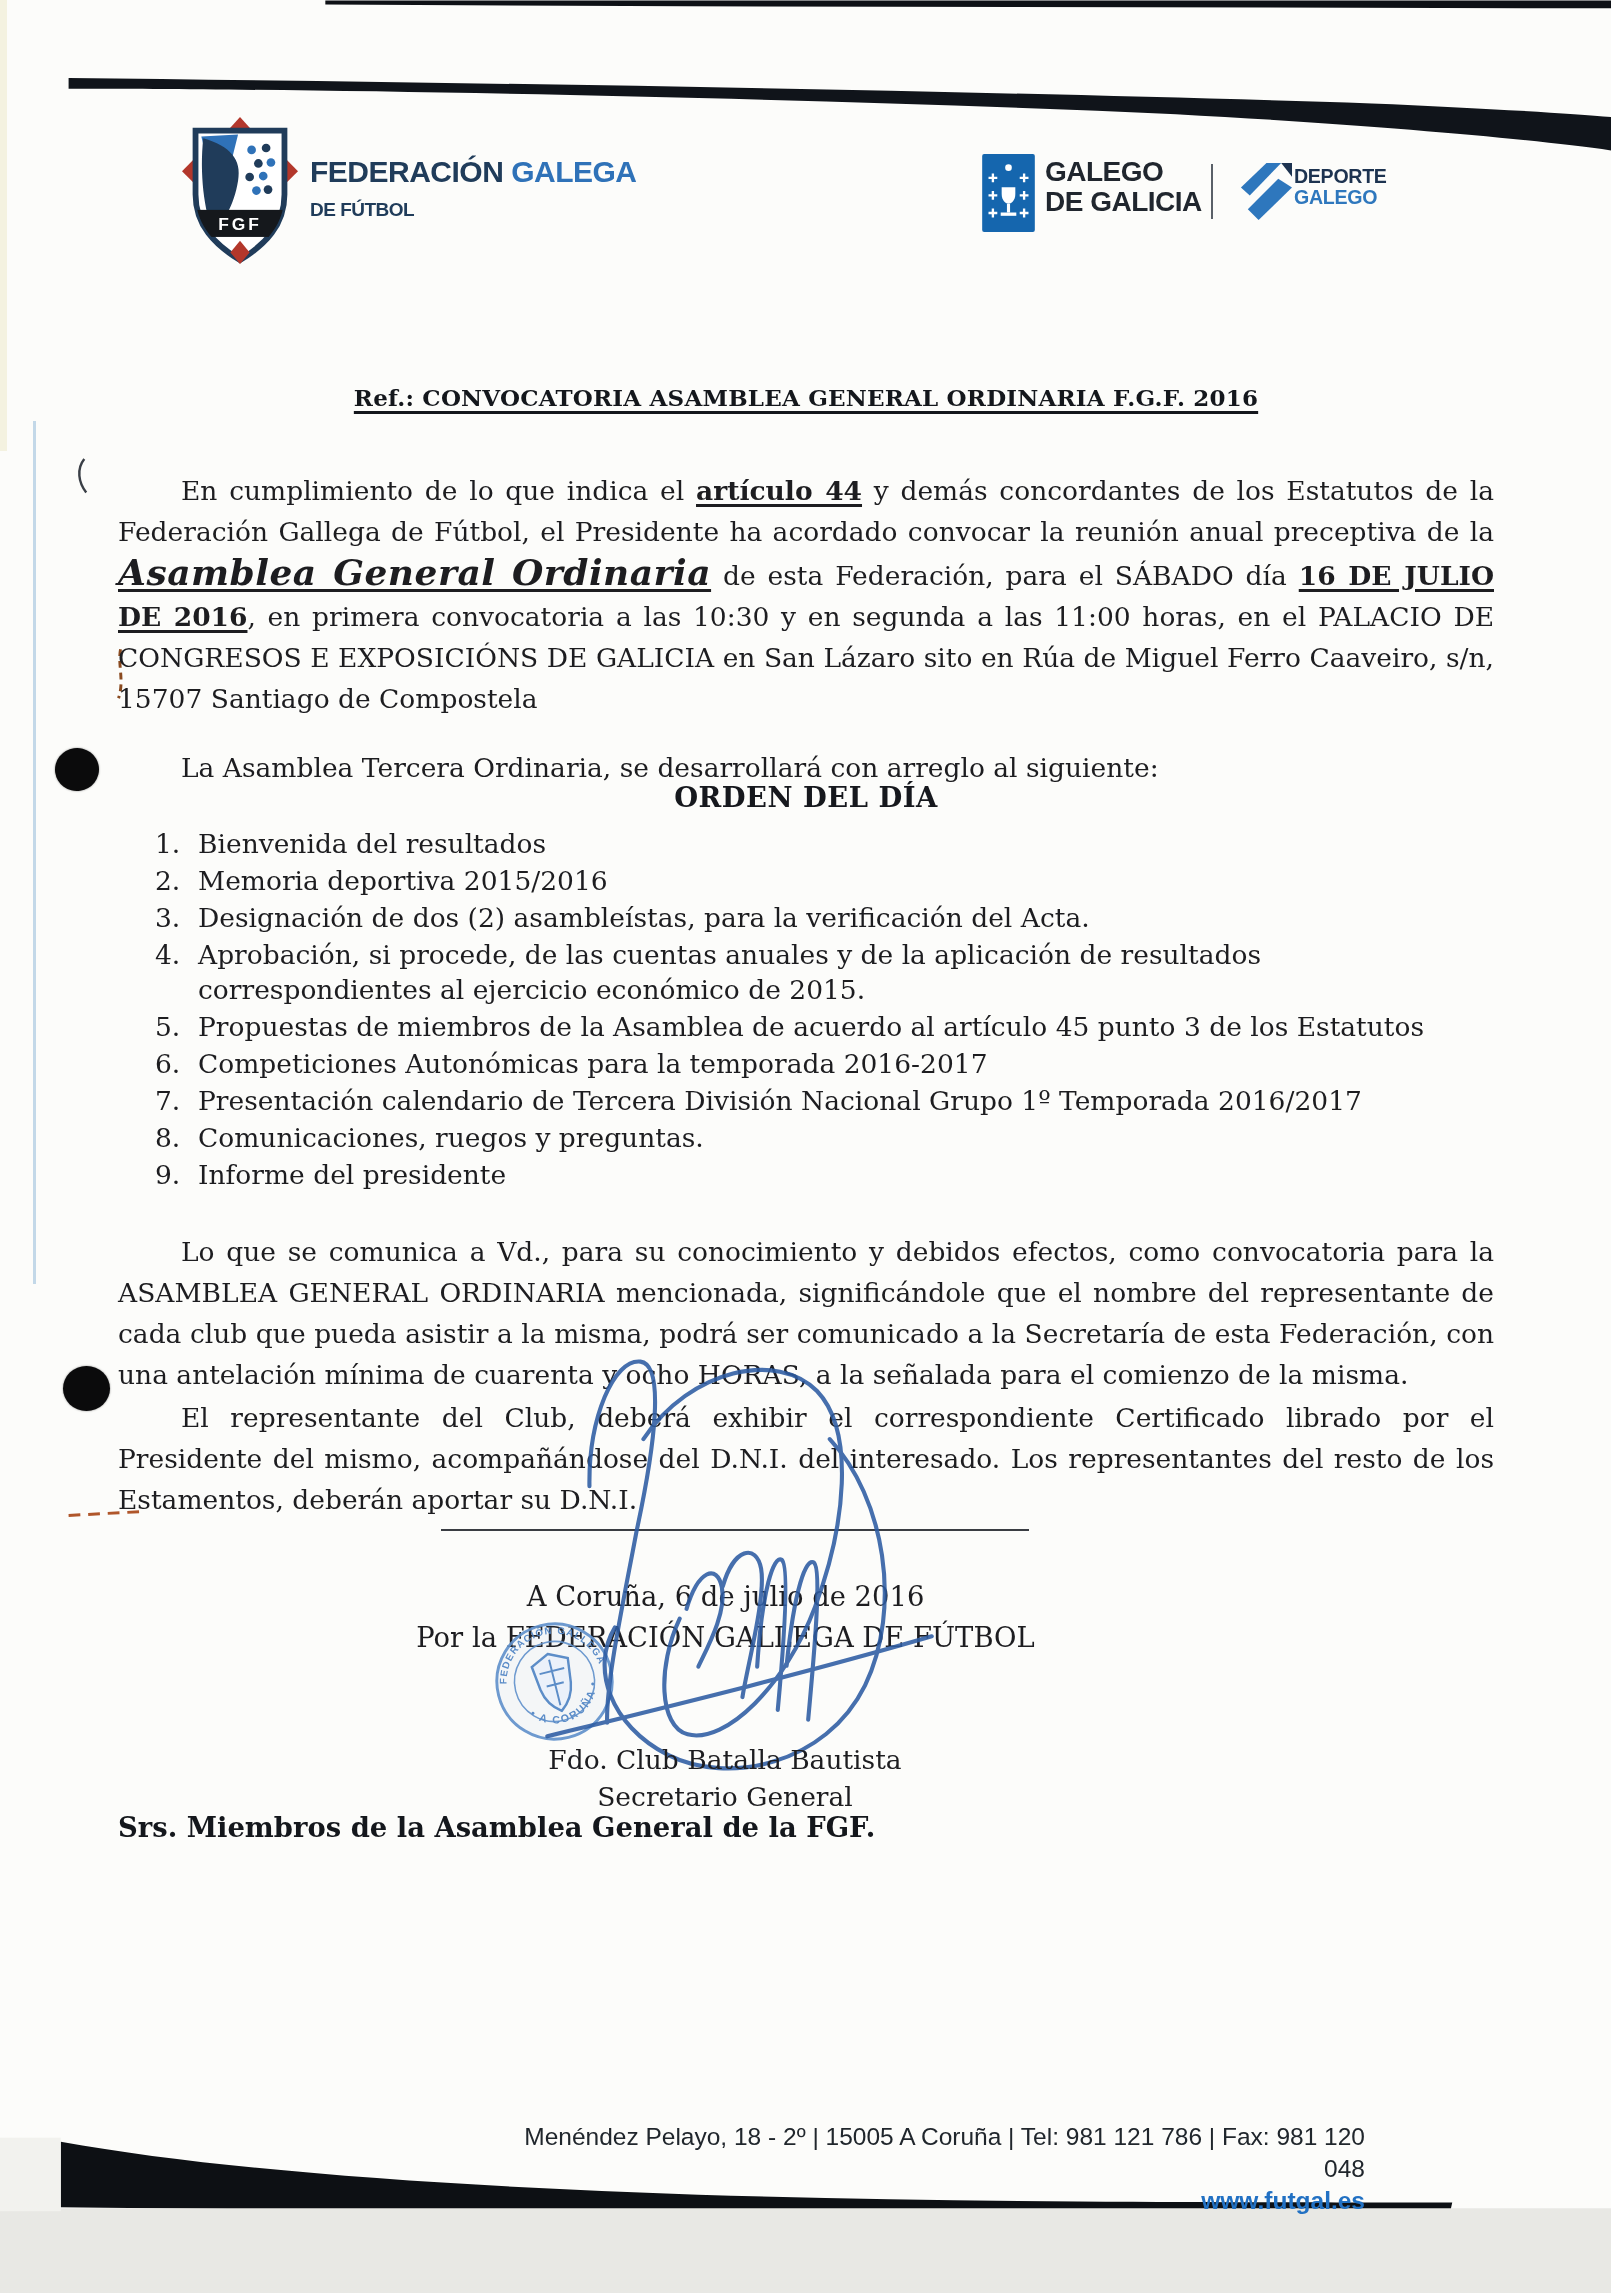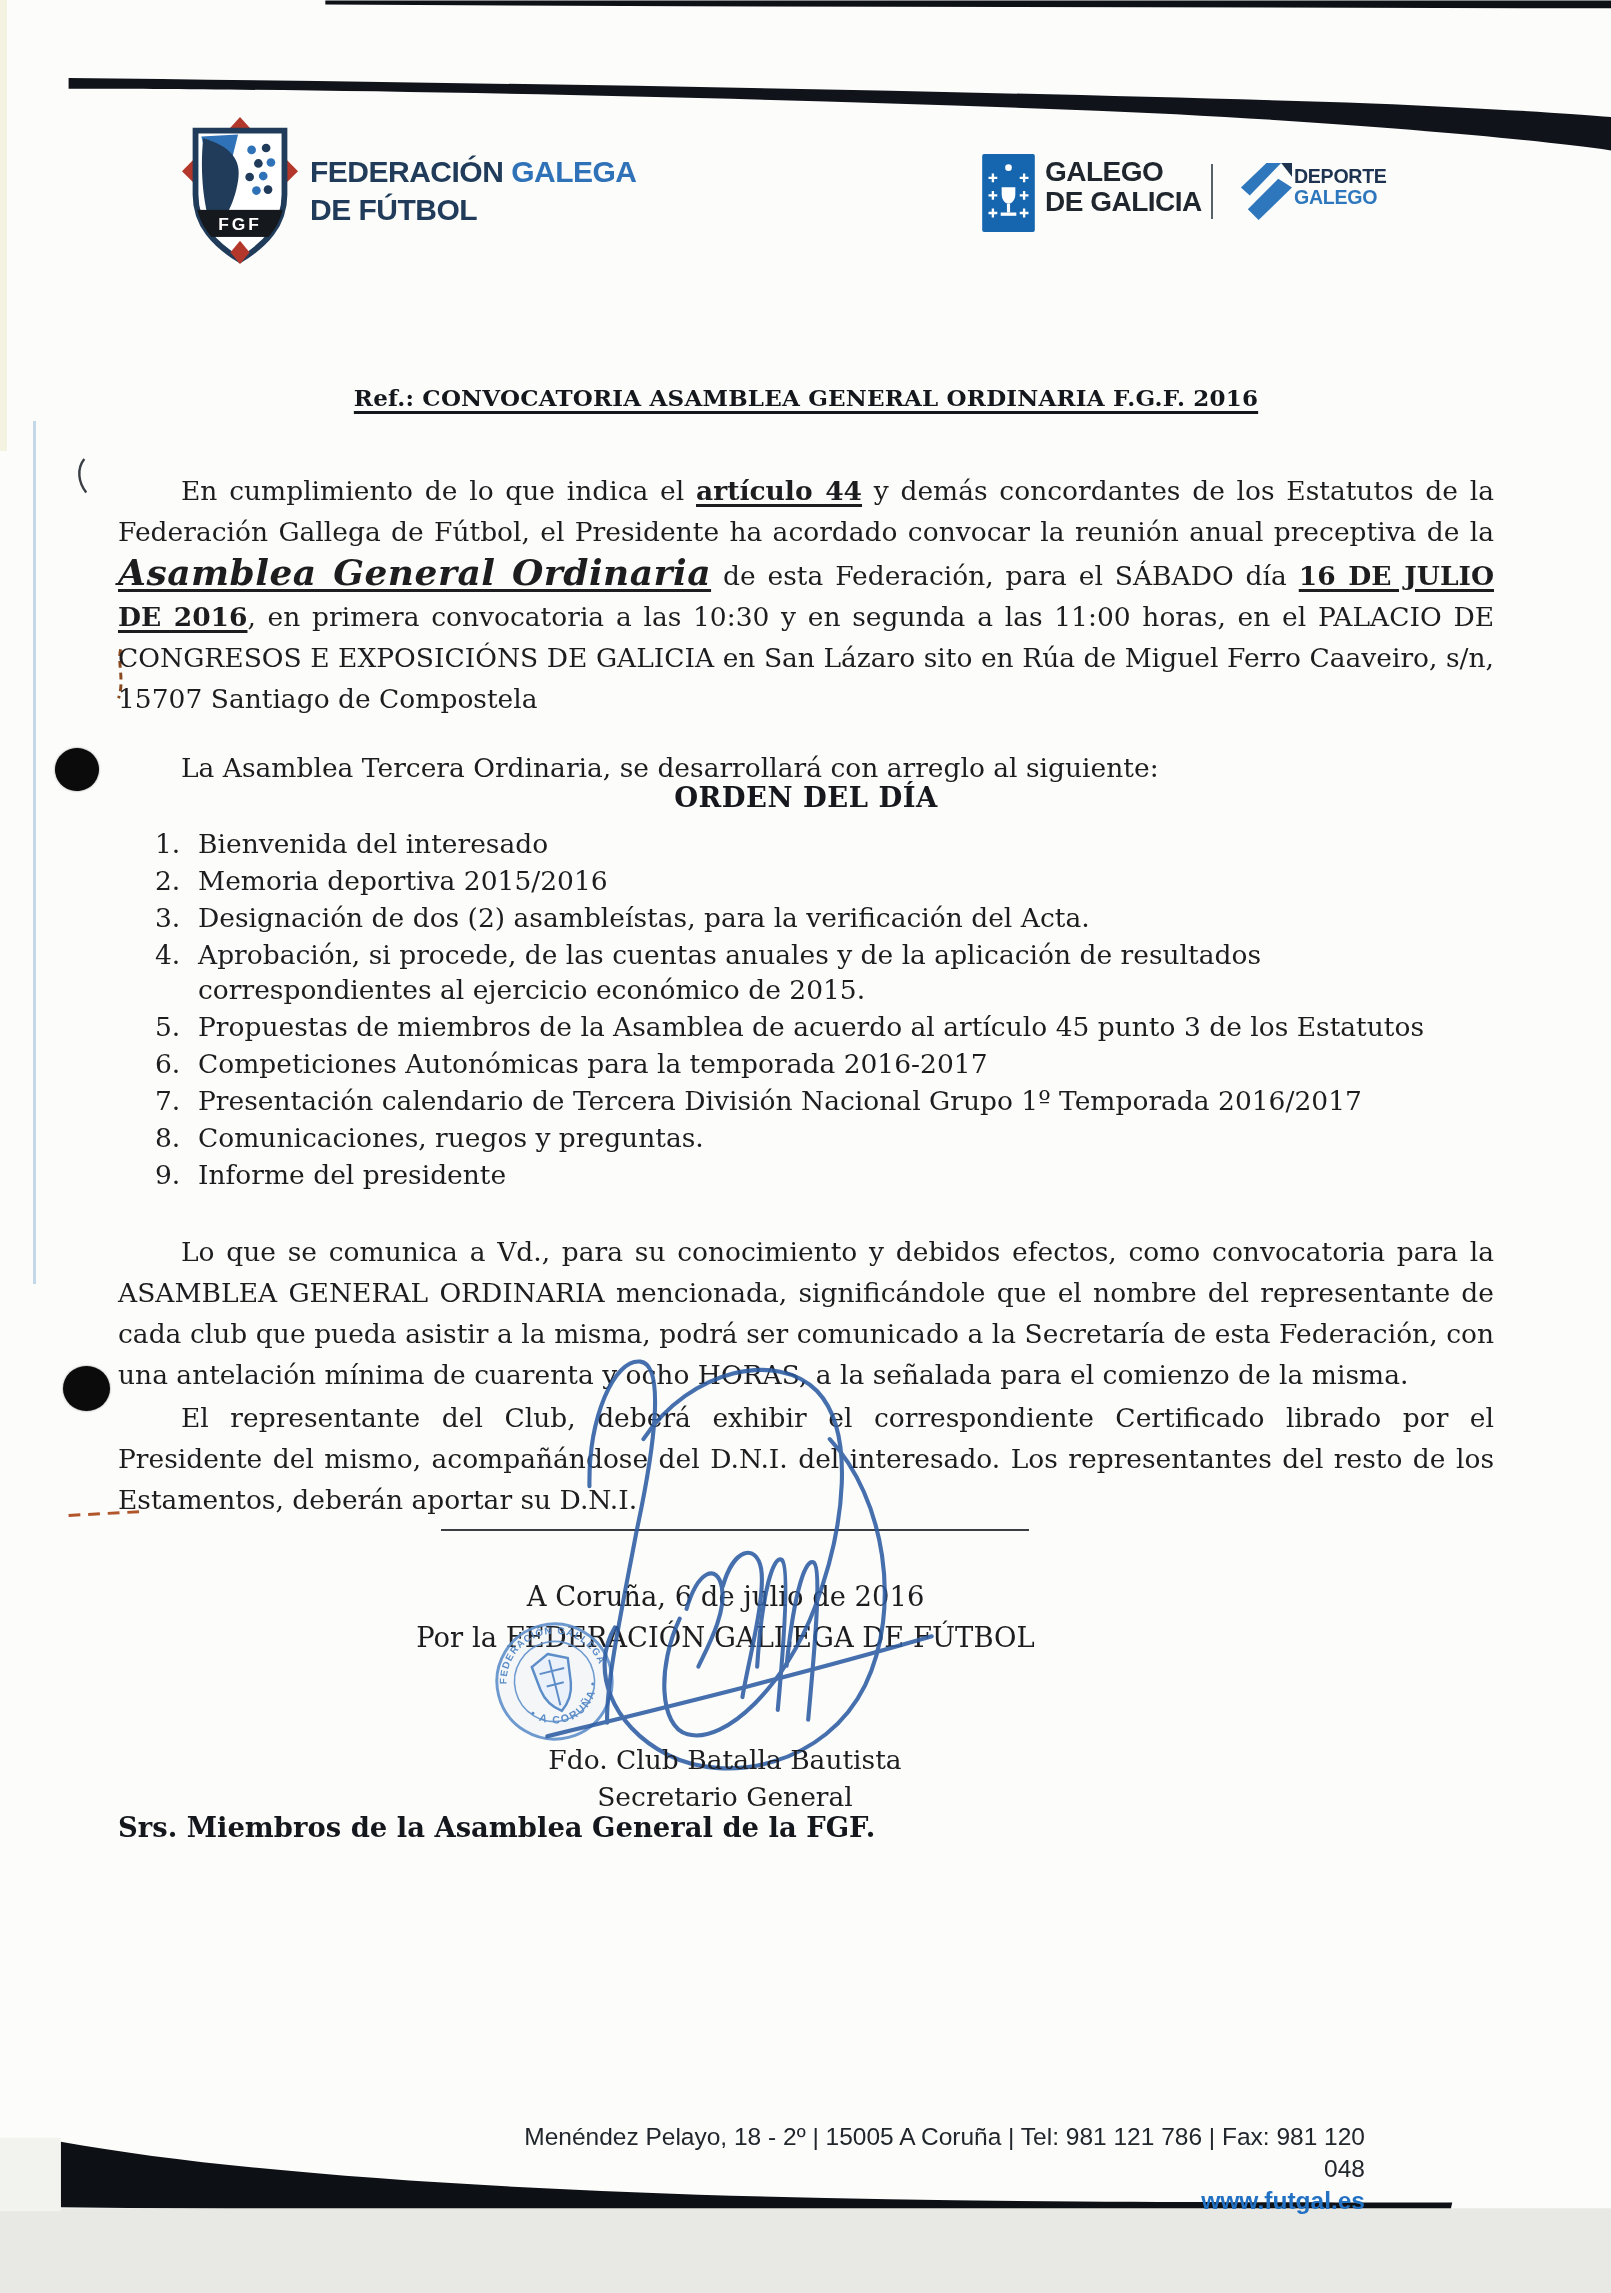--- a/index.html
+++ b/index.html
@@ -14,21 +14,21 @@
   .blue-guide{position:absolute; left:33px; top:421px; width:2.9px; height:863px; background:rgba(148,186,216,.55);}
   .hole-dot{position:absolute; background:#0b0b0c; border-radius:50%; box-shadow:0 0 2px rgba(0,0,0,.5);}
   #dot1{left:55px; top:748px; width:44px; height:43px; transform:rotate(-8deg);}
   #dot2{left:63px; top:1366px; width:47px; height:45px;}
   #dot2::before{content:""; position:absolute; right:-2px; top:-7.8px; width:15.7px; height:11.8px; background:#c09a62; border-radius:50%; z-index:-1;}
   
   .fgf-logo{position:absolute; left:182px; top:116px;}
   .fgf-word{position:absolute; left:310px; top:155px; font-family:"Liberation Sans", sans-serif; font-weight:bold; letter-spacing:-0.5px;}
   .fgf-word .l1{font-size:30px; line-height:33px; color:#203c5a; white-space:nowrap;}
   .fgf-word .l1 .blue{color:#2f72b8;}
-  .fgf-word .l2{font-size:30px; line-height:33px; color:#203c5a; margin-top:4.9px;}
+  .fgf-word .l2{font-size:19px; line-height:33px; color:#203c5a; margin-top:4.9px;}
   .xunta{position:absolute; left:982px; top:154px;}
   .xunta-word{position:absolute; left:1045px; top:157px; font-family:"Liberation Sans", sans-serif; font-weight:bold; color:#20262e; font-size:28px; line-height:30px; letter-spacing:-0.5px;}
   .hdr-divider{position:absolute; left:1211px; top:164px; width:2px; height:55px; background:#5a6068;}
   .deporte{position:absolute; left:1237px; top:160px;}
   .deporte-word{position:absolute; left:1294px; top:166px; font-family:"Liberation Sans", sans-serif; font-weight:bold; font-size:19.6px; line-height:20.6px; letter-spacing:-0.3px;}
   .deporte-word .d1{color:#1d3350;}
   .deporte-word .d2{color:#2e77bd;}
   
   .doc-title{position:absolute; left:118px; top:384px; width:1376px; text-align:center;
     font-size:23px; font-weight:bold; color:#14171c;
@@ -153,21 +153,21 @@
 
   <p class="para ind" id="p-intro"><span>En cumplimiento de lo que indica el </span><span class="b-ul">artículo 44</span><span> y demás concordantes de los Estatutos de la Federación Gallega de Fútbol, el Presidente ha acordado convocar la reunión anual preceptiva de la </span><span class="ago">Asamblea General Ordinaria</span><span> de esta Federación, para el SÁBADO día </span><span class="b-ul">16 DE JULIO DE 2016</span><span>, en primera convocatoria a las 10:30 y en segunda a las 11:00 horas, en el PALACIO DE CONGRESOS E EXPOSICIÓNS DE GALICIA en San Lázaro sito en Rúa de Miguel Ferro Caaveiro, s/n, 15707 Santiago de Compostela</span></p>
 
   <p class="para ind" id="p-note">La Asamblea Tercera Ordinaria, se desarrollará con arreglo al siguiente:</p>
 
   <div id="h-orden">ORDEN DEL DÍA</div>
 
   <div class="orden-list">
     <div class="orden-row">
         <span class="orden-num">1.</span>
-        <span class="orden-text">Bienvenida del interesado</span>
+        <span class="orden-text">Bienvenida del resultados</span>
       </div>
     <div class="orden-row">
         <span class="orden-num">2.</span>
         <span class="orden-text">Memoria deportiva 2015/2016</span>
       </div>
     <div class="orden-row">
         <span class="orden-num">3.</span>
         <span class="orden-text">Designación de dos (2) asambleístas, para la verificación del Acta.</span>
       </div>
     <div class="orden-row">

